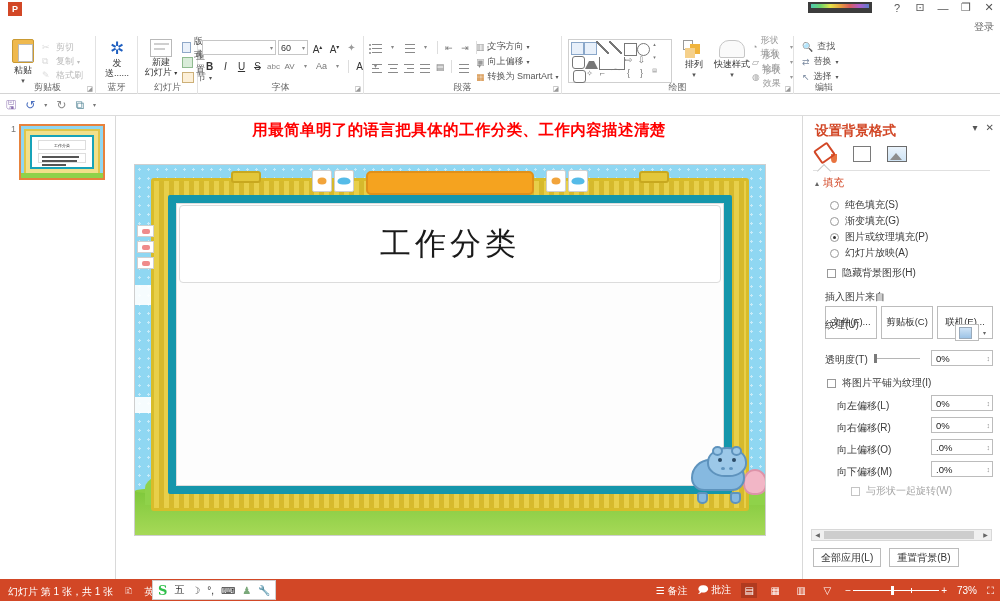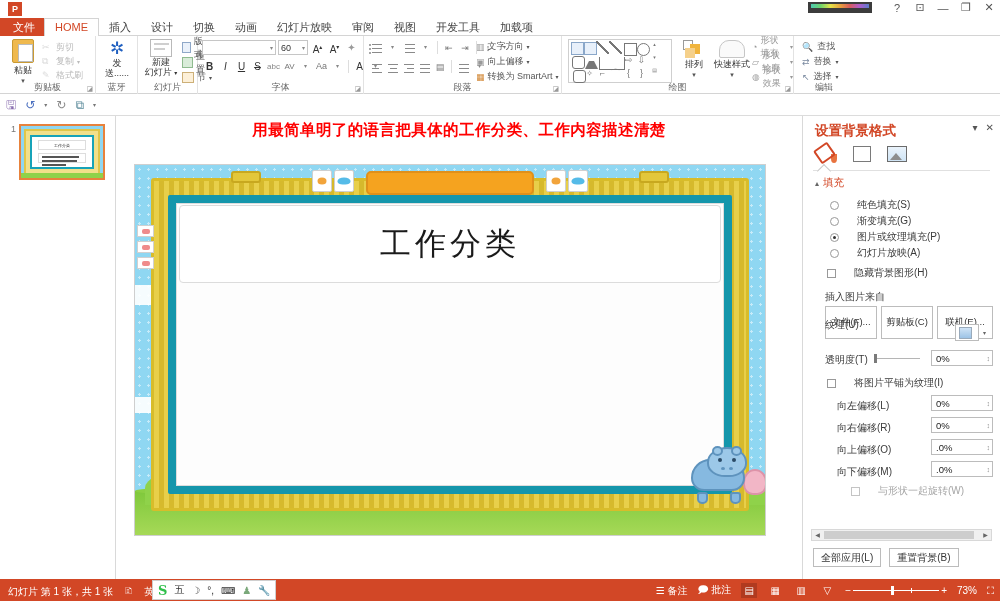--- a/index.html
+++ b/index.html
@@ -212,21 +212,21 @@
   .pi-pent { width:18px; height:16px; border:1.6px solid #7a7a7a; }
   .pi-img { width:20px; height:16px; border:1.6px solid #6b6b6b; background:linear-gradient(#eaf3fb,#cfe4f5); position:relative;}
   .pi-img:after{ content:""; position:absolute; left:2px; bottom:1px; border-left:6px solid transparent;
       border-right:6px solid transparent; border-bottom:7px solid #8d8d8d;}
   .panel-divider { position:absolute; left:10px; right:10px; top:54px; height:1px; background:#e0e0e0;}
   .panel-divider:after{ content:""; position:absolute; left:6px; top:-4px; width:9px; height:9px;
       border-left:1px solid #c8c8c8; border-top:1px solid #c8c8c8; transform:rotate(45deg); background:#fff;}
   .sect-title { position:absolute; left:12px; top:60px; font-size:10.5px; color:#d24726; }
   .sect-title:before{ content:"\25B4"; margin-right:4px; font-size:8px; color:#666;}
 
-  .opt { position:absolute; left:27px; font-size:10px; color:#3a3a3a; display:flex; align-items:center; gap:18px;}
+  .opt { position:absolute; left:27px; font-size:10px; color:#3a3a3a; display:flex; align-items:center; gap:6px;}
   .radio { width:9px; height:9px; border:1px solid #999; border-radius:50%; background:#fff; position:relative; display:inline-block;}
   .radio.on:after{ content:""; position:absolute; left:2px; top:2px; width:3px; height:3px; background:#333; border-radius:50%;}
   .chk { width:9px; height:9px; border:1px solid #999; background:#fff; display:inline-block;}
 
   .row-lbl { position:absolute; font-size:10px; color:#3a3a3a;}
   .btn3 { position:absolute; height:33px; border:1px solid #bcbcbc; background:#fff; font-size:9.5px; color:#333;
           display:flex; align-items:center; justify-content:center; }
   .spin { position:absolute; height:16px; border:1px solid #bcbcbc; background:#fff; font-size:9.5px; color:#222;
           display:flex; align-items:center; padding-left:4px;}
   .spin:after{ content:"\2195"; position:absolute; right:2px; font-size:7px; color:#888;}
@@ -278,35 +278,20 @@
     <div class="win-btns">
       <span>?</span>
       <span>⊡</span>
       <span>—</span>
       <span>❐</span>
       <span>✕</span>
     </div>
     <div class="signin">登录</div>
   </div>
 
-  <div class="tabbar">
-    <div class="tab-file">文件</div>
-    <div class="tabs">
-      <div class="tab active">HOME</div>
-      <div class="tab">插入</div>
-      <div class="tab">设计</div>
-      <div class="tab">切换</div>
-      <div class="tab">动画</div>
-      <div class="tab">幻灯片放映</div>
-      <div class="tab">审阅</div>
-      <div class="tab">视图</div>
-      <div class="tab">开发工具</div>
-      <div class="tab">加载项</div>
-    </div>
-  </div>
 
   <div class="ribbon">
 
     <div class="grp g-clip">
       <div class="paste-btn">
         <div class="clip-ico"></div>
         <div class="paste-lbl">粘贴</div>
         <div class="caret">▾</div>
       </div>
       <div class="mini-list">

